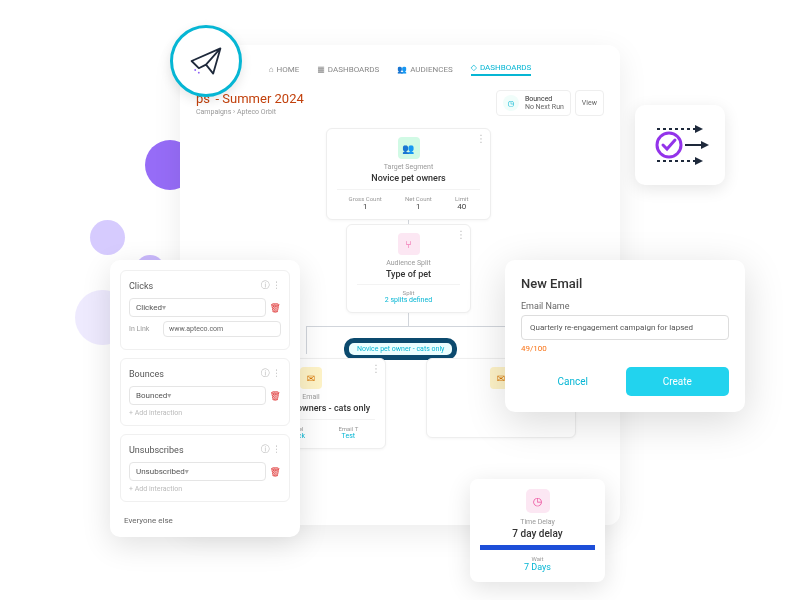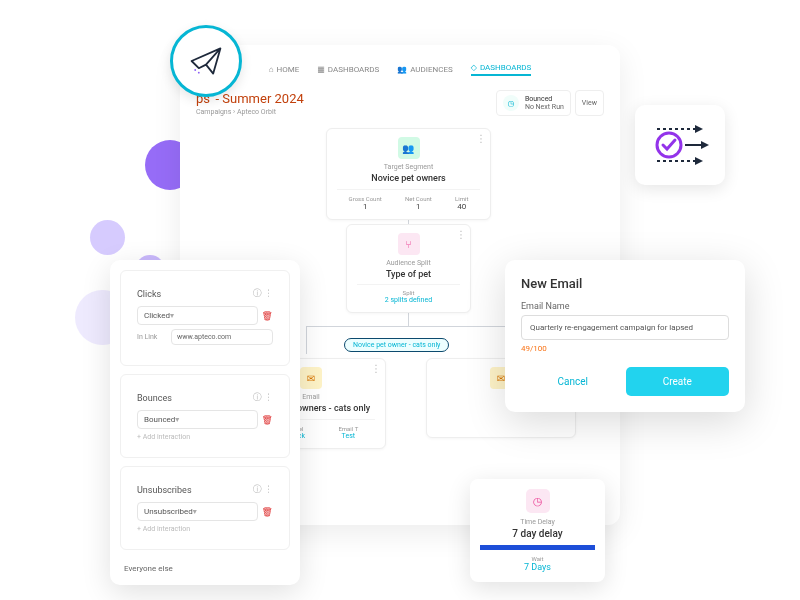--- a/index.html
+++ b/index.html
@@ -23,27 +23,27 @@
 .node-ico{width:22px;height:22px;border-radius:4px;margin:0 auto 4px;display:flex;align-items:center;justify-content:center;font-size:10px}
 .ico-green{background:#d1fae5;color:#059669}
 .ico-pink{background:#fce7f3;color:#ec4899}
 .ico-yellow{background:#fef3c7;color:#d97706}
 .node-sub{font-size:7px;color:#999}
 .node-title{font-size:9px;color:#333;font-weight:500;margin:2px 0}
 .node-stats{display:flex;justify-content:space-around;margin-top:6px;border-top:1px solid #f3f3f3;padding-top:5px}
 .stat{font-size:6px;color:#999}
 .stat-v{font-size:8px;color:#444}
 .link-text{font-size:7px;color:#06b6d4}
-.pill{position:absolute;font-size:7px;color:#06b6d4;background:#ecfeff;border:1px solid #0c4a6e;border-radius:10px;padding:2px 8px}
+.pill{position:absolute;font-size:7px;color:#06b6d4;background:#ecfeff;border:5px solid #0c4a6e;border-radius:10px;padding:2px 8px}
 .connector{position:absolute;background:#d1d5db}
 .more{position:absolute;right:4px;top:4px;color:#bbb;font-size:10px}
 .paper-plane{position:absolute;top:25px;left:170px;width:72px;height:72px;border-radius:50%;background:#fff;border:3px solid #06b6d4;display:flex;align-items:center;justify-content:center;z-index:5;box-shadow:0 4px 12px rgba(0,0,0,.1)}
 .flow-icon{position:absolute;top:105px;right:75px;width:90px;height:80px;background:#fff;border-radius:10px;box-shadow:0 4px 16px rgba(0,0,0,.1);display:flex;align-items:center;justify-content:center;z-index:5}
 .left-panel{position:absolute;top:260px;left:110px;width:190px;background:#fff;border-radius:10px;box-shadow:0 8px 30px rgba(0,0,0,.12);padding:10px;z-index:4}
-.lp-section{border:1px solid #f0f0f0;border-radius:6px;padding:16px;margin-bottom:8px}
+.lp-section{border:1px solid #f0f0f0;border-radius:6px;padding:8px;margin-bottom:8px}
 .lp-head{display:flex;justify-content:space-between;align-items:center;font-size:9px;color:#555;margin-bottom:6px}
 .lp-toggle{color:#bbb}
 .lp-row{display:flex;gap:4px;align-items:center;margin-bottom:4px}
 .lp-select{flex:1;border:1px solid #e5e5e5;border-radius:4px;padding:4px 6px;font-size:8px;color:#555;background:#fff;display:flex;justify-content:flex-start;align-items:center}
 .lp-del{color:#dc2626;font-size:9px;cursor:pointer}
 .lp-label{font-size:7px;color:#999;width:30px}
 .lp-input{flex:1;border:1px solid #e5e5e5;border-radius:4px;padding:3px 5px;font-size:7px;color:#666}
 .lp-add{font-size:7px;color:#bbb;margin-top:2px}
 .lp-footer{font-size:8px;color:#666;padding:6px 4px 2px}
 .email-modal{position:absolute;top:260px;right:55px;width:240px;background:#fff;border-radius:10px;box-shadow:0 10px 40px rgba(0,0,0,.15);padding:16px;z-index:6}

